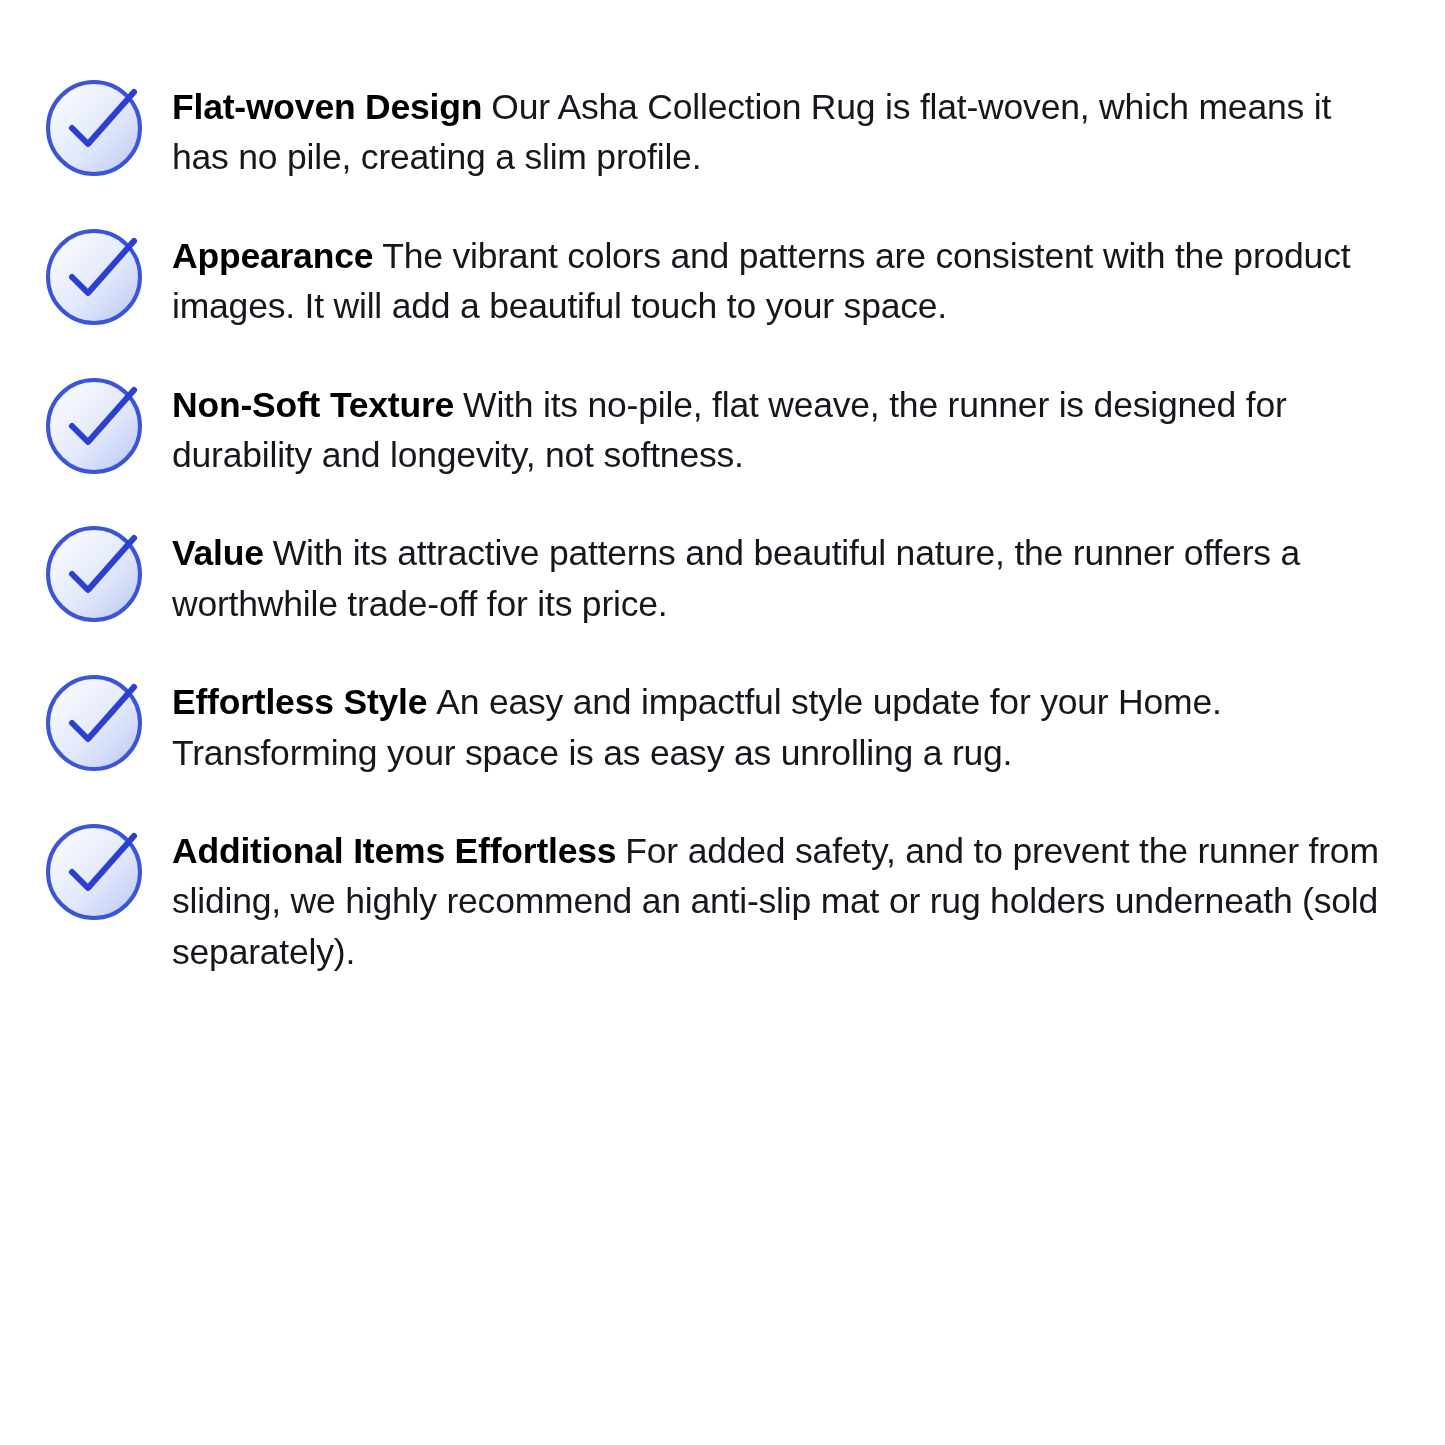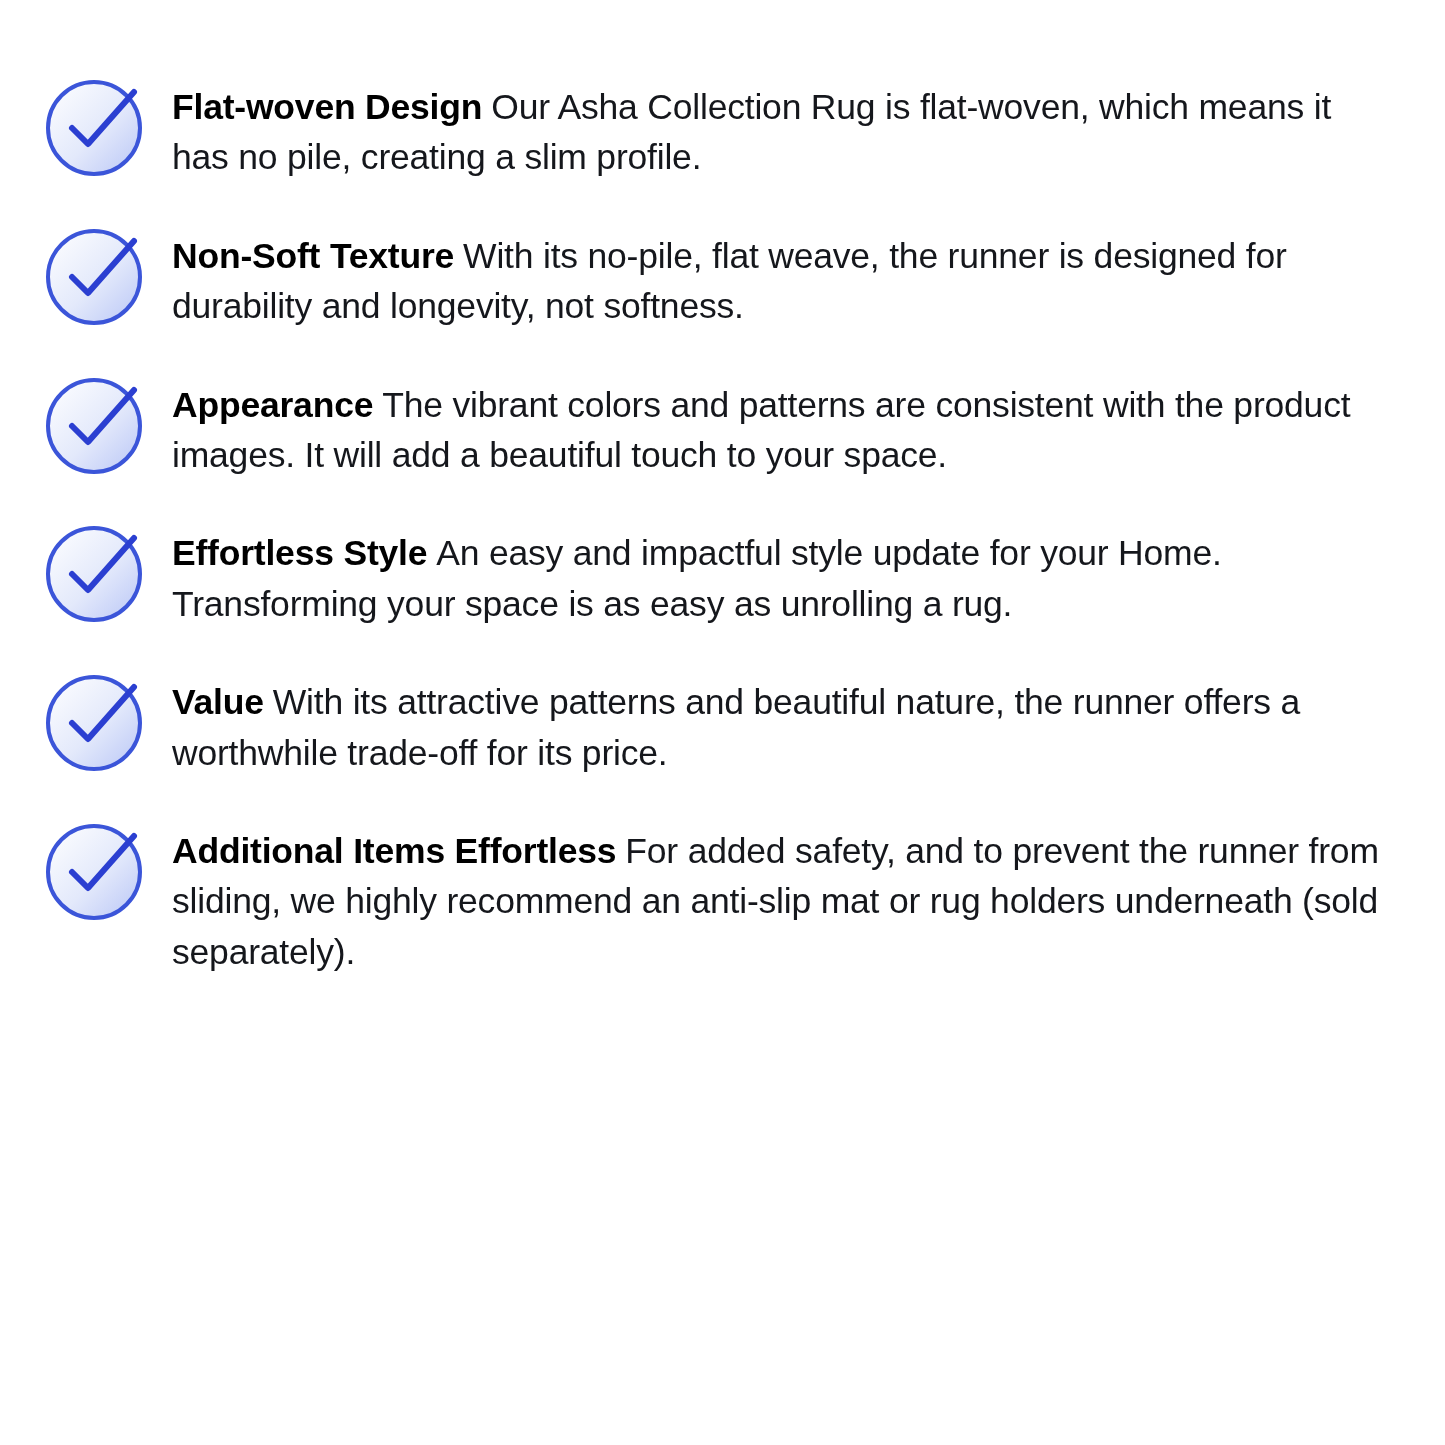--- a/index.html
+++ b/index.html
@@ -88,33 +88,45 @@
 
 
     <div class="feature-row">
       <div class="check-wrap">
         <svg viewBox="0 0 104 104" xmlns="http://www.w3.org/2000/svg">
           <circle cx="52" cy="54" r="46" fill="url(#g1)" stroke="#3b55d9" stroke-width="4"></circle>
           <path d="M30 54 L46 70 L92 18" fill="none" stroke="#2b3fd1" stroke-width="6" stroke-linecap="round" stroke-linejoin="round"></path>
         </svg>
       </div>
       <div class="feature-text">
+        <span class="feature-title">Appearance</span><span class="feature-desc">The vibrant colors and patterns are consistent with the product images. It will add a beautiful touch to your space.</span>
+      </div>
+    </div>
+
+    <div class="feature-row">
+      <div class="check-wrap">
+        <svg viewBox="0 0 104 104" xmlns="http://www.w3.org/2000/svg">
+          <circle cx="52" cy="54" r="46" fill="url(#g1)" stroke="#3b55d9" stroke-width="4"></circle>
+          <path d="M30 54 L46 70 L92 18" fill="none" stroke="#2b3fd1" stroke-width="6" stroke-linecap="round" stroke-linejoin="round"></path>
+        </svg>
+      </div>
+      <div class="feature-text">
         <span class="feature-title">Non-Soft Texture</span><span class="feature-desc">With its no-pile, flat weave, the runner is designed for durability and longevity, not softness.</span>
       </div>
     </div>
 
     <div class="feature-row">
       <div class="check-wrap">
         <svg viewBox="0 0 104 104" xmlns="http://www.w3.org/2000/svg">
           <circle cx="52" cy="54" r="46" fill="url(#g1)" stroke="#3b55d9" stroke-width="4"></circle>
           <path d="M30 54 L46 70 L92 18" fill="none" stroke="#2b3fd1" stroke-width="6" stroke-linecap="round" stroke-linejoin="round"></path>
         </svg>
       </div>
       <div class="feature-text">
-        <span class="feature-title">Appearance</span><span class="feature-desc">The vibrant colors and patterns are consistent with the product images. It will add a beautiful touch to your space.</span>
+        <span class="feature-title">Value</span><span class="feature-desc">With its attractive patterns and beautiful nature, the runner offers a worthwhile trade-off for its price.</span>
       </div>
     </div>
 
     <div class="feature-row">
       <div class="check-wrap">
         <svg viewBox="0 0 104 104" xmlns="http://www.w3.org/2000/svg">
           <circle cx="52" cy="54" r="46" fill="url(#g1)" stroke="#3b55d9" stroke-width="4"></circle>
           <path d="M30 54 L46 70 L92 18" fill="none" stroke="#2b3fd1" stroke-width="6" stroke-linecap="round" stroke-linejoin="round"></path>
         </svg>
       </div>
@@ -124,30 +136,18 @@
     </div>
 
     <div class="feature-row">
       <div class="check-wrap">
         <svg viewBox="0 0 104 104" xmlns="http://www.w3.org/2000/svg">
           <circle cx="52" cy="54" r="46" fill="url(#g1)" stroke="#3b55d9" stroke-width="4"></circle>
           <path d="M30 54 L46 70 L92 18" fill="none" stroke="#2b3fd1" stroke-width="6" stroke-linecap="round" stroke-linejoin="round"></path>
         </svg>
       </div>
       <div class="feature-text">
-        <span class="feature-title">Value</span><span class="feature-desc">With its attractive patterns and beautiful nature, the runner offers a worthwhile trade-off for its price.</span>
-      </div>
-    </div>
-
-    <div class="feature-row">
-      <div class="check-wrap">
-        <svg viewBox="0 0 104 104" xmlns="http://www.w3.org/2000/svg">
-          <circle cx="52" cy="54" r="46" fill="url(#g1)" stroke="#3b55d9" stroke-width="4"></circle>
-          <path d="M30 54 L46 70 L92 18" fill="none" stroke="#2b3fd1" stroke-width="6" stroke-linecap="round" stroke-linejoin="round"></path>
-        </svg>
-      </div>
-      <div class="feature-text">
         <span class="feature-title">Additional Items Effortless</span><span class="feature-desc">For added safety, and to prevent the runner from sliding, we highly recommend an anti-slip mat or rug holders underneath (sold separately).</span>
       </div>
     </div>
 
   </div>
 </div>
 
 </body></html>

